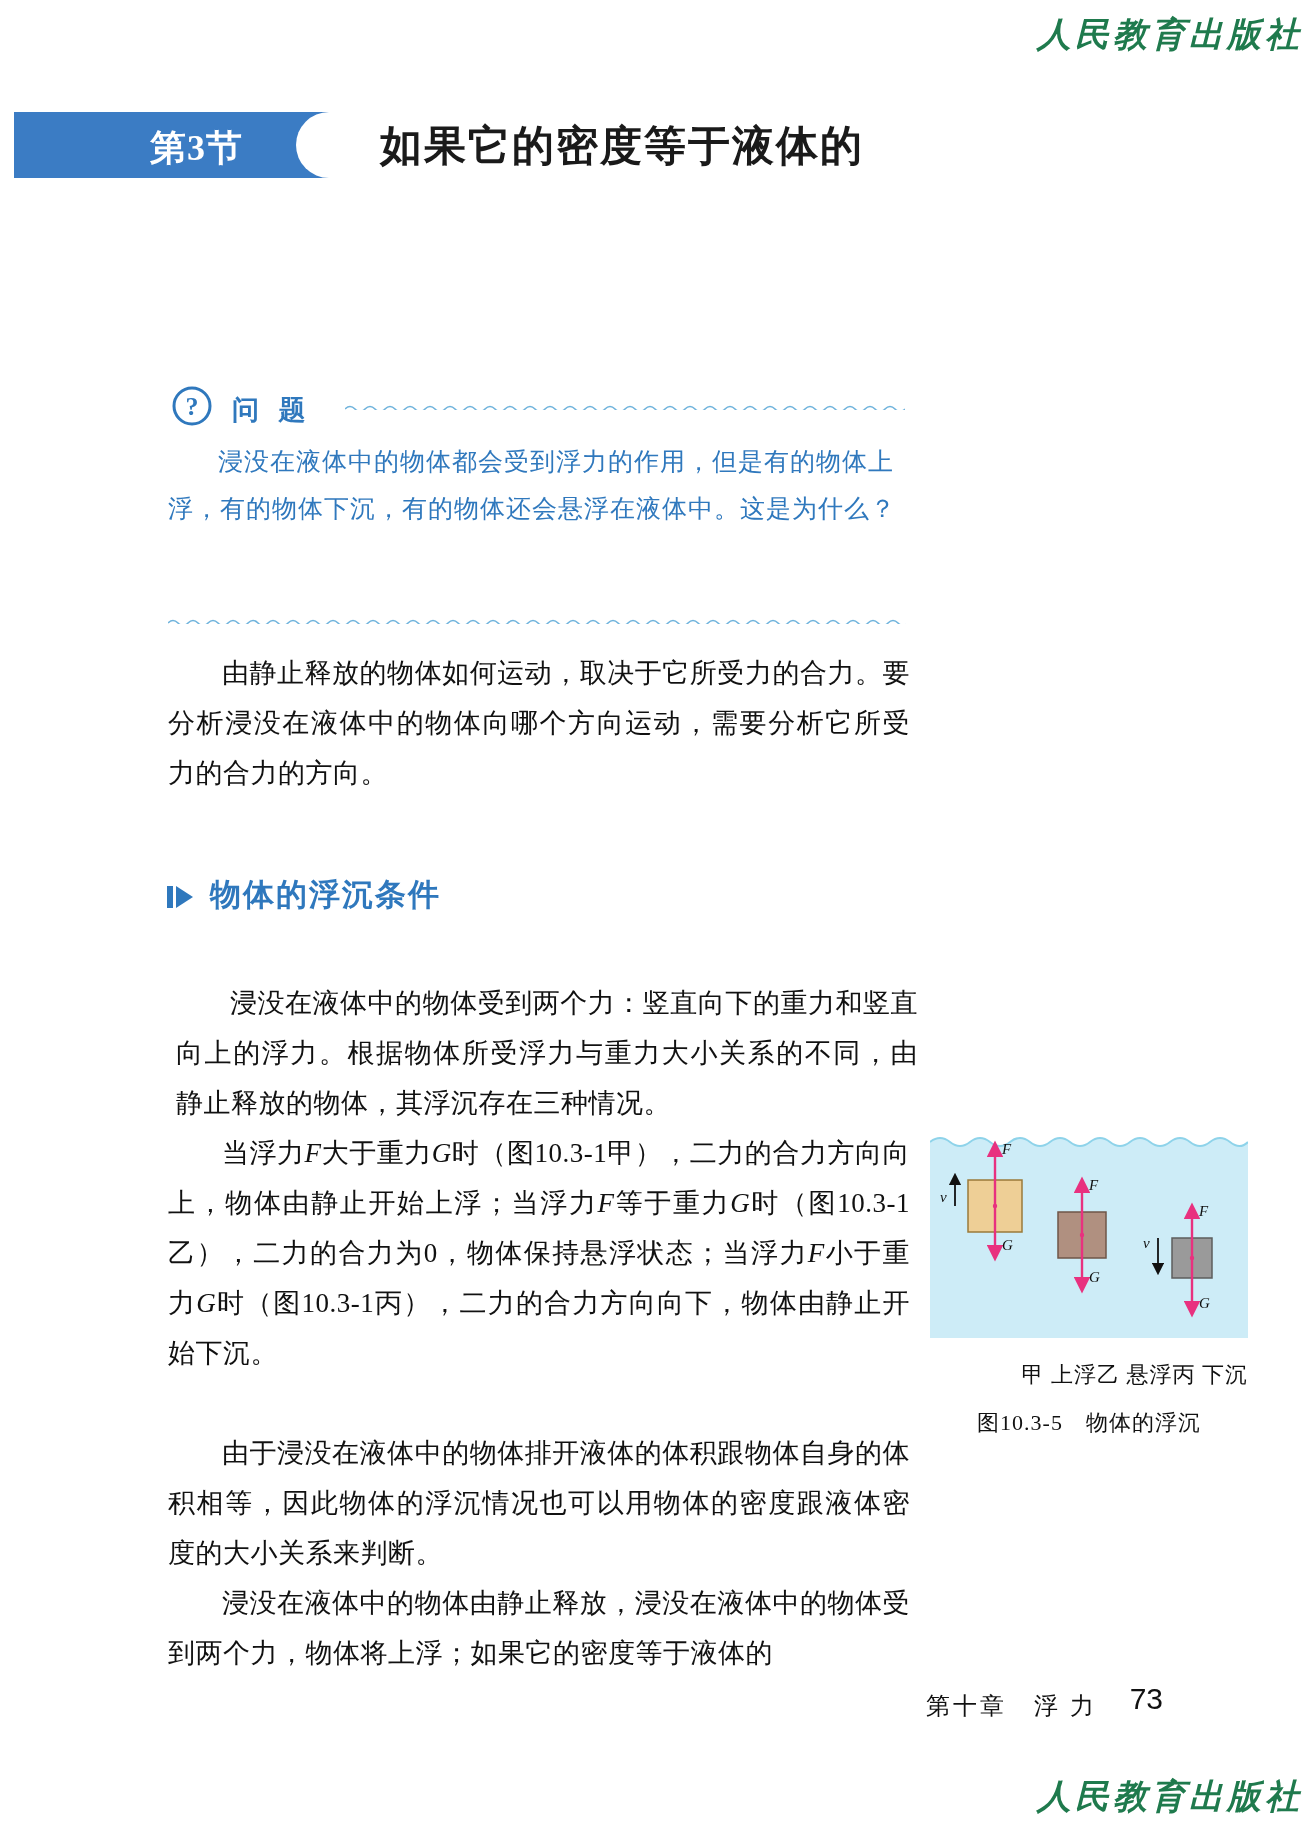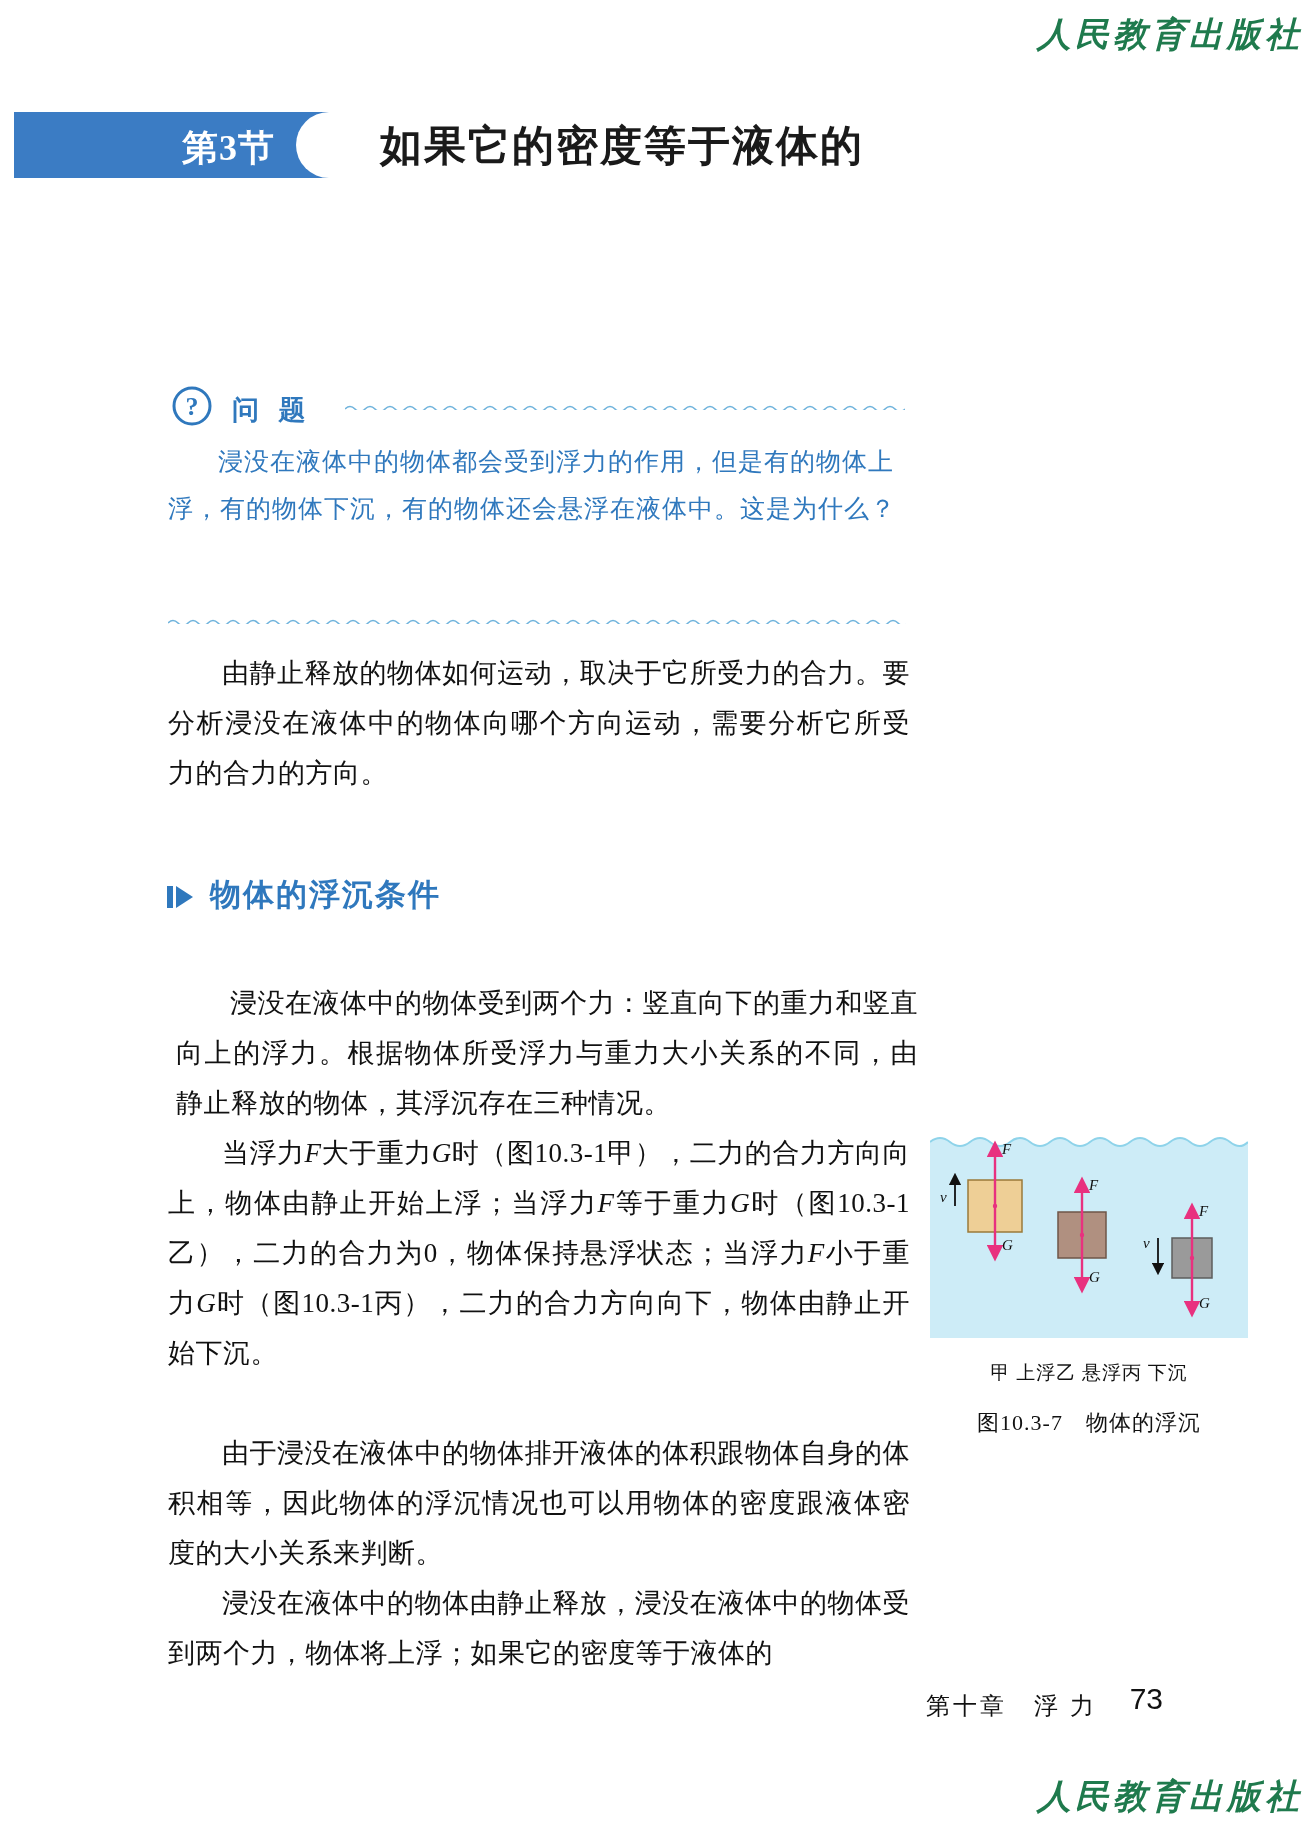--- a/index.html
+++ b/index.html
@@ -54,21 +54,20 @@
   }
   .section-no {
     position: absolute;
     top: 124px;
     left: 150px;
     font-size: 36px;
     font-weight: bold;
     color: #ffffff;
     font-family: "Liberation Serif", serif;
     letter-spacing: 1px;
-    margin-left: 32px;
   }
   .section-title {
     position: absolute;
     top: 118px;
     left: 380px;
     font-size: 42px;
     font-weight: bold;
     color: #1a1a1a;
     font-family: "Liberation Serif", serif;
     letter-spacing: 2px;
@@ -161,22 +160,22 @@
     height: 210px;
     background: #cdecf7;
     overflow: hidden;
   }
   .fig-caption-row {
     position: absolute;
     top: 1360px;
     left: 930px;
     width: 318px;
     display: flex;
-    justify-content: center;
-    font-size: 19px;
+    justify-content: flex-end;
+    font-size: 22px;
     font-family: "Liberation Serif", serif;
     color: #111;
     letter-spacing: 1px;
   }
   .fig-caption {
     position: absolute;
     top: 1408px;
     left: 930px;
     width: 318px;
     text-align: center;
@@ -297,16 +296,16 @@
     <line x1="228" y1="110" x2="228" y2="140" stroke="#111" stroke-width="1.8" marker-end="url(#ahk)"></line>
     <text x="213" y="120" font-family="Liberation Serif, serif" font-style="italic" font-size="15" fill="#111">v</text>
   </svg>
 </div>
 
 <div class="fig-caption-row">
   <span>甲 上浮</span>
   <span>乙 悬浮</span>
   <span>丙 下沉</span>
 </div>
-<div class="fig-caption">图10.3-7　物体的浮沉</div>
+<div class="fig-caption">图10.3-5　物体的浮沉</div>
 
 <div class="footer-ch">第十章　浮 力</div>
 <div class="footer-page">73</div>
 
 </body></html>

